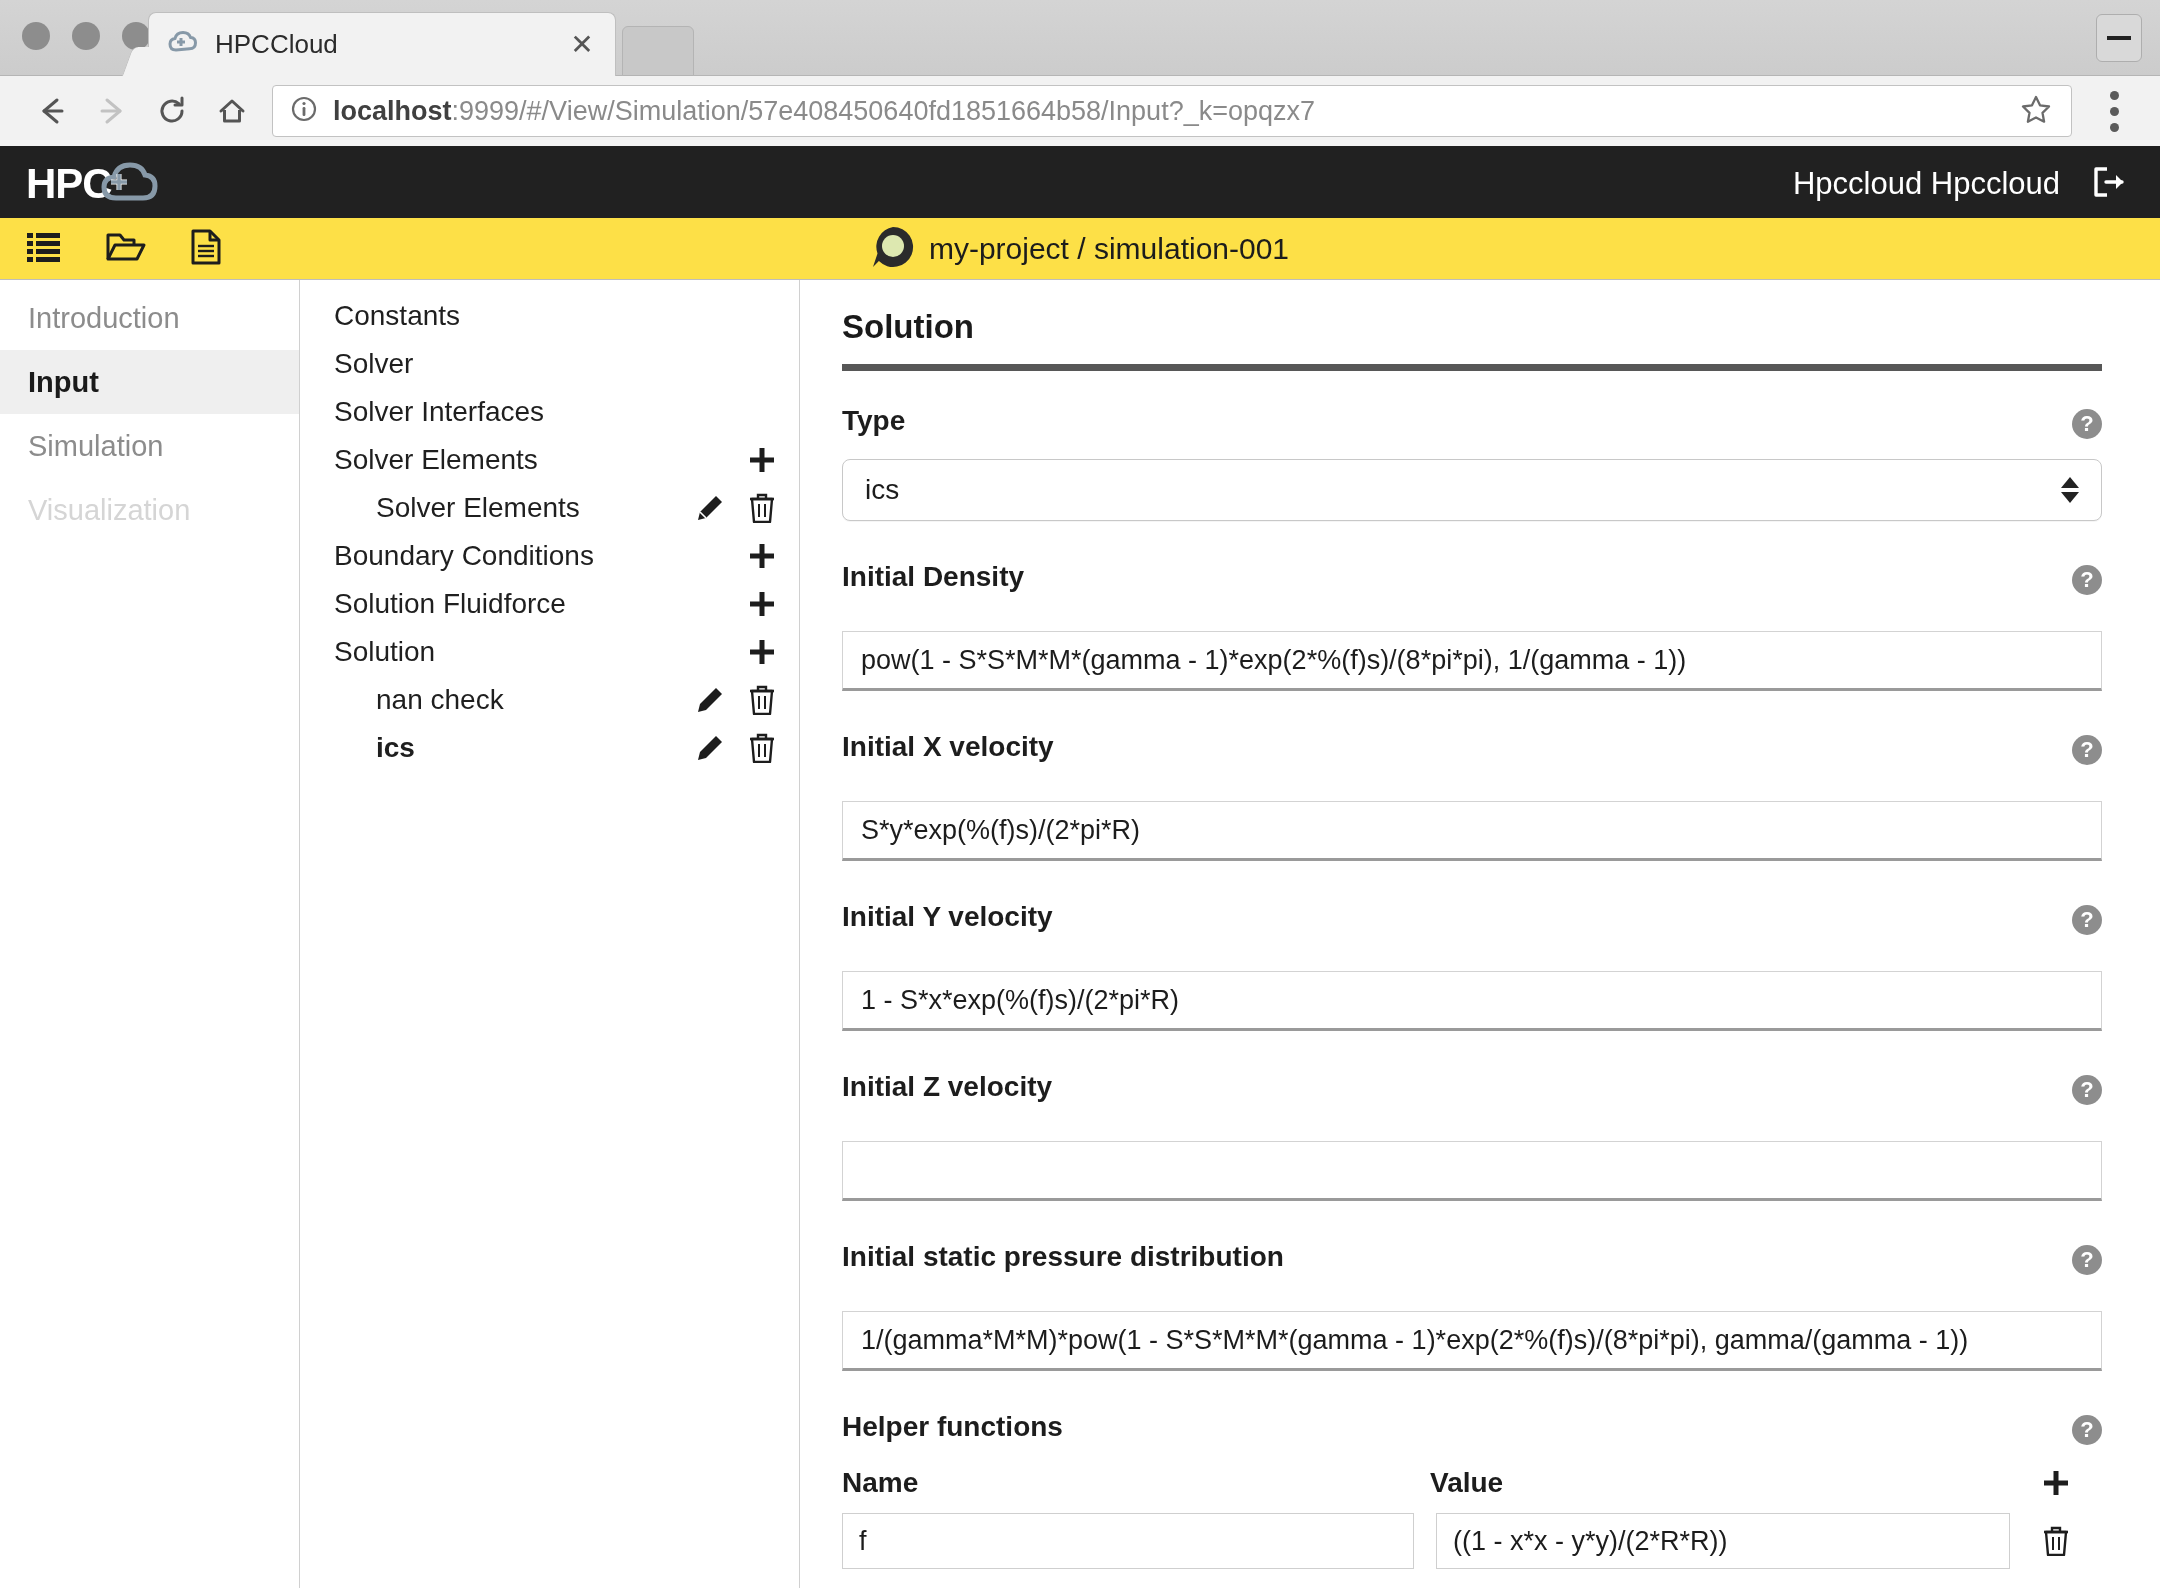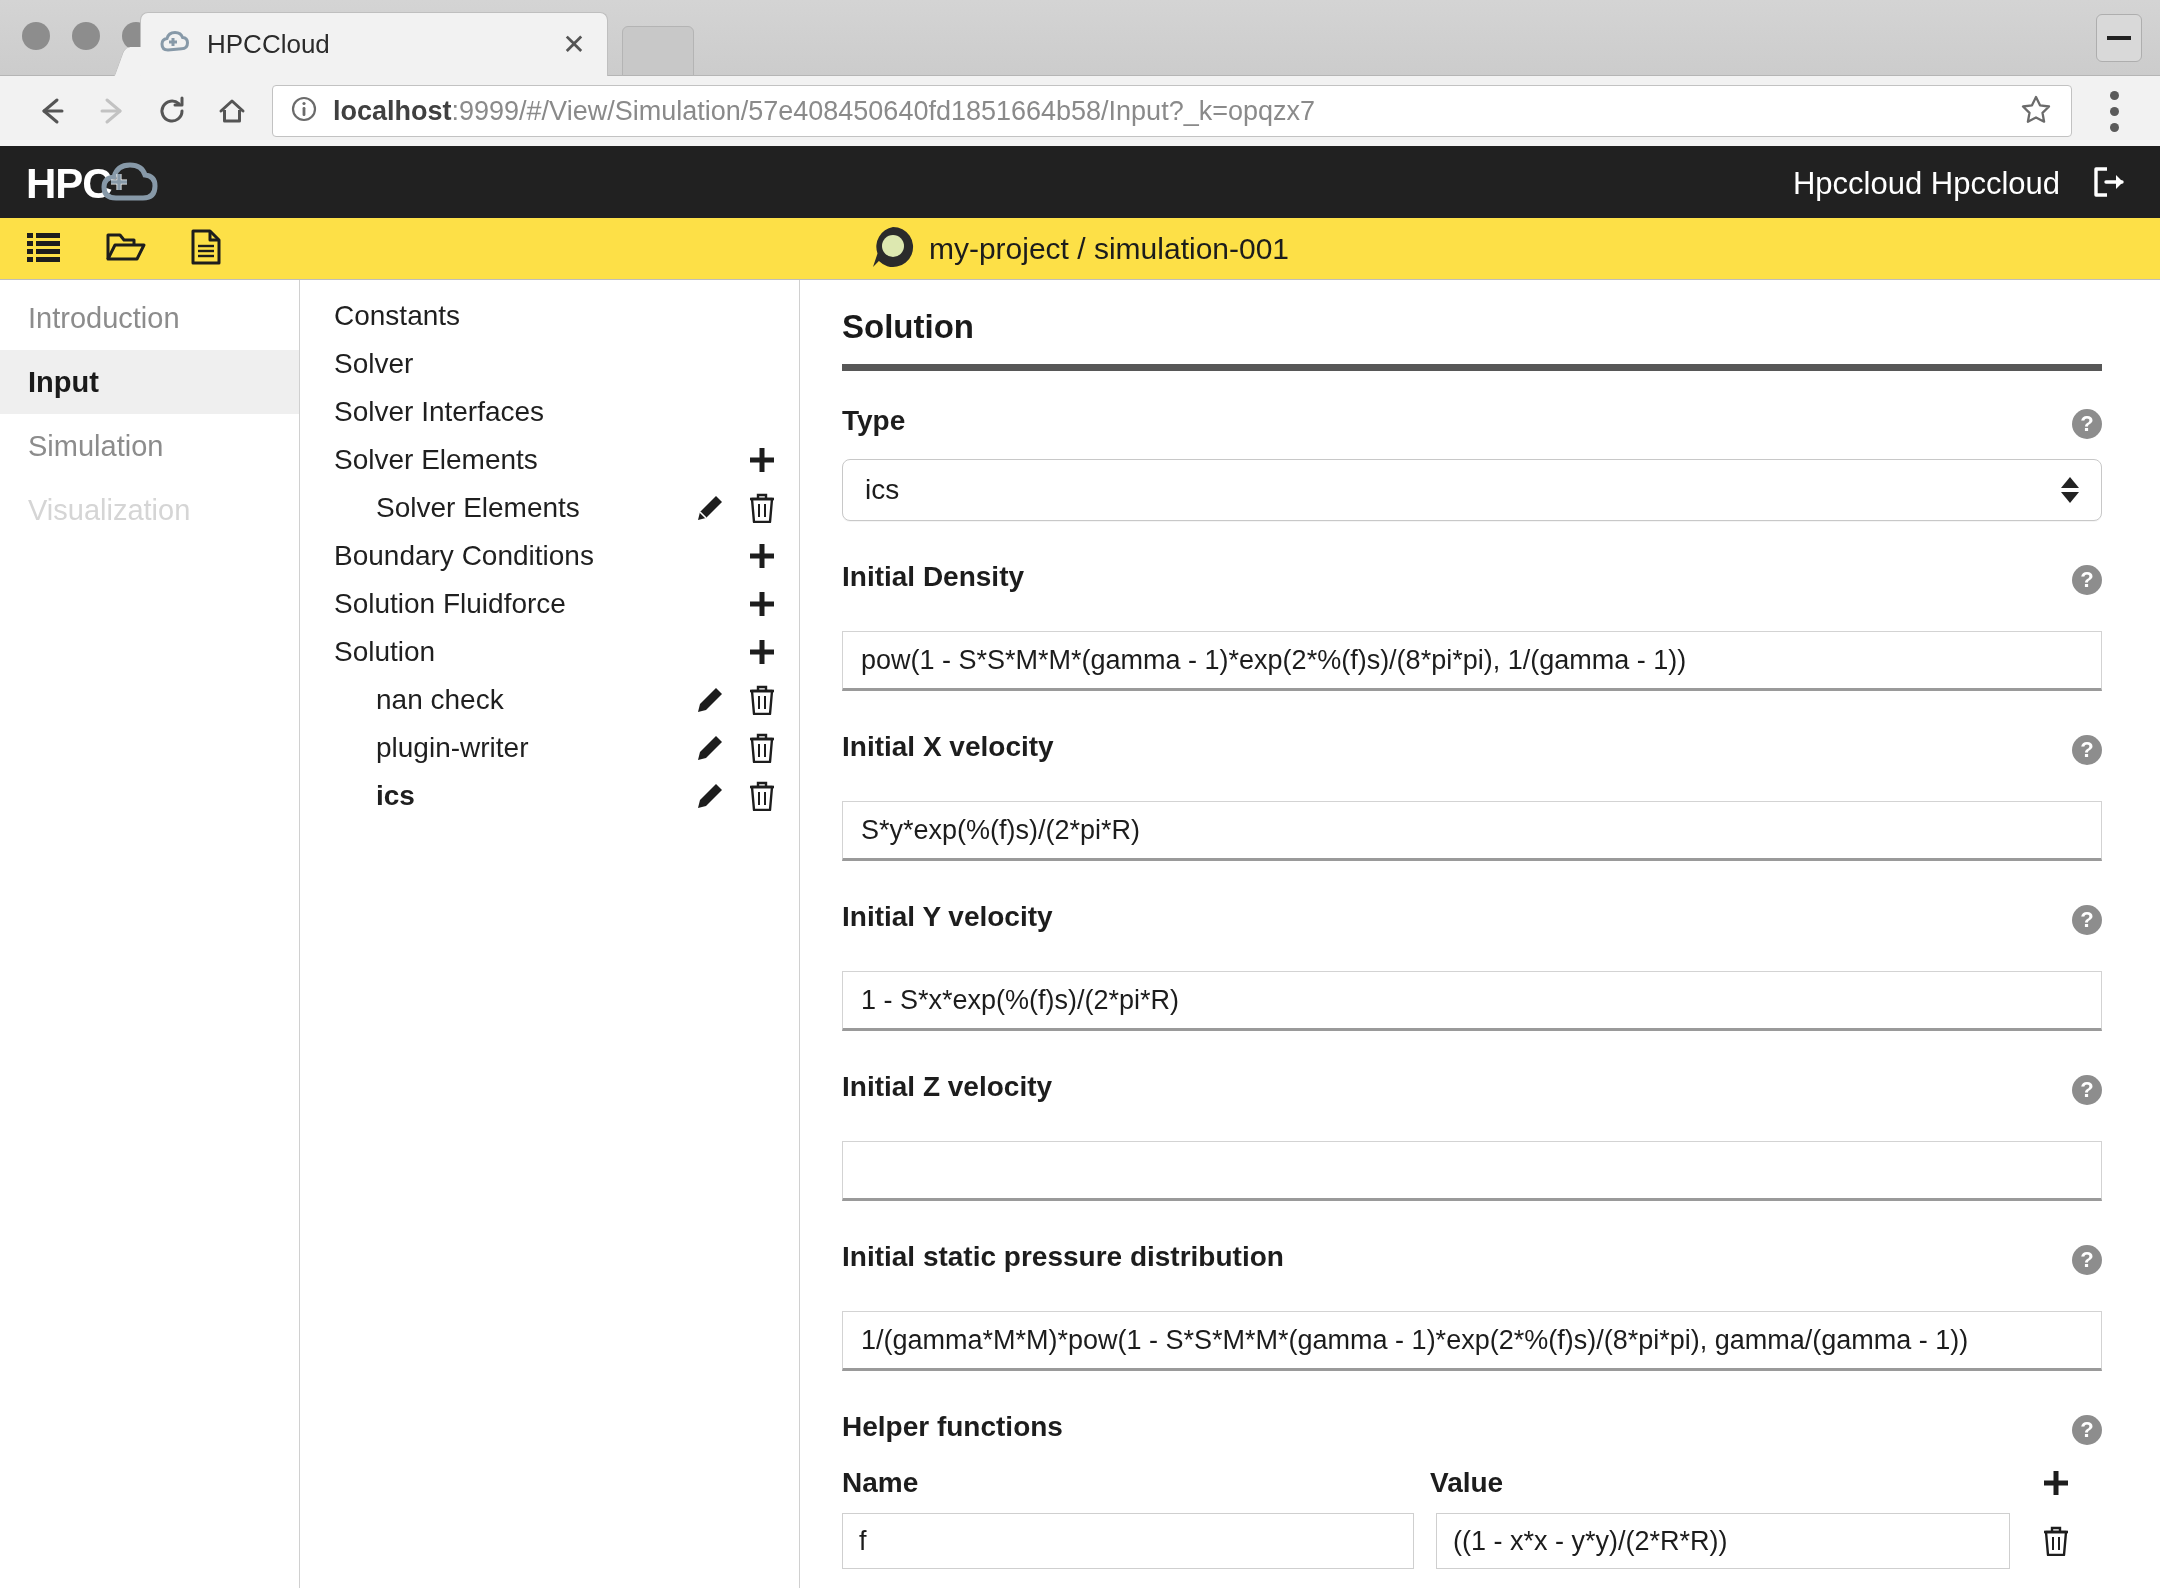--- a/index.html
+++ b/index.html
@@ -16,21 +16,21 @@
   .titlebar {
     height: 76px;
     background: linear-gradient(to bottom, #d4d4d4, #cccccc);
     position: relative;
     border-bottom: 1px solid #b5b5b5;
   }
   .traffic { position:absolute; left:22px; top:22px; display:flex; gap:22px; }
   .traffic .dot { width:28px; height:28px; border-radius:50%; background:#8d8d8d; }
 
   .tab {
-    position:absolute; left:140px; top:12px;
+    position:absolute; left:148px; top:12px;
     width: 468px; height: 64px;
     background:#f2f2f2;
     border-top-left-radius: 8px; border-top-right-radius: 8px;
     border:1px solid #bfbfbf; border-bottom:none;
     display:flex; align-items:center; padding: 12px 18px;
     transform: skewX(0deg);
   }
   .tab::before {
     content:""; position:absolute; left:-22px; bottom:-1px;
     width:26px; height:30px; background:#f2f2f2;
@@ -440,38 +440,20 @@
               <svg width="26" height="30" viewBox="0 0 26 30">
                   <path d="M3 6 H23 L21 29 H5 Z" fill="none" stroke="#1d1d1d" stroke-width="2.4" stroke-linejoin="round"></path>
                   <path d="M1 6 H25" stroke="#1d1d1d" stroke-width="2.6"></path>
                   <path d="M9 5 V2 H17 V5" fill="none" stroke="#1d1d1d" stroke-width="2.4"></path>
                   <path d="M10 11 V24 M16 11 V24" stroke="#1d1d1d" stroke-width="2"></path>
                 </svg>
             </span>
           </span>
         </div>
 
-        <div class="tree-row child">
-          <span class="tree-label">plugin-writer</span>
-          <span class="tree-actions">
-            <span class="ico-btn">
-              <svg width="28" height="28" viewBox="0 0 28 28">
-                  <path d="M20 2 L26 8 L10 24 L2 26 L4 18 Z" fill="#1d1d1d"></path>
-                </svg>
-            </span>
-            <span class="ico-btn">
-              <svg width="26" height="30" viewBox="0 0 26 30">
-                  <path d="M3 6 H23 L21 29 H5 Z" fill="none" stroke="#1d1d1d" stroke-width="2.4" stroke-linejoin="round"></path>
-                  <path d="M1 6 H25" stroke="#1d1d1d" stroke-width="2.6"></path>
-                  <path d="M9 5 V2 H17 V5" fill="none" stroke="#1d1d1d" stroke-width="2.4"></path>
-                  <path d="M10 11 V24 M16 11 V24" stroke="#1d1d1d" stroke-width="2"></path>
-                </svg>
-            </span>
-          </span>
-        </div>
 
         <div class="tree-row child bold">
           <span class="tree-label">ics</span>
           <span class="tree-actions">
             <span class="ico-btn">
               <svg width="28" height="28" viewBox="0 0 28 28">
                   <path d="M20 2 L26 8 L10 24 L2 26 L4 18 Z" fill="#1d1d1d"></path>
                 </svg>
             </span>
             <span class="ico-btn">

